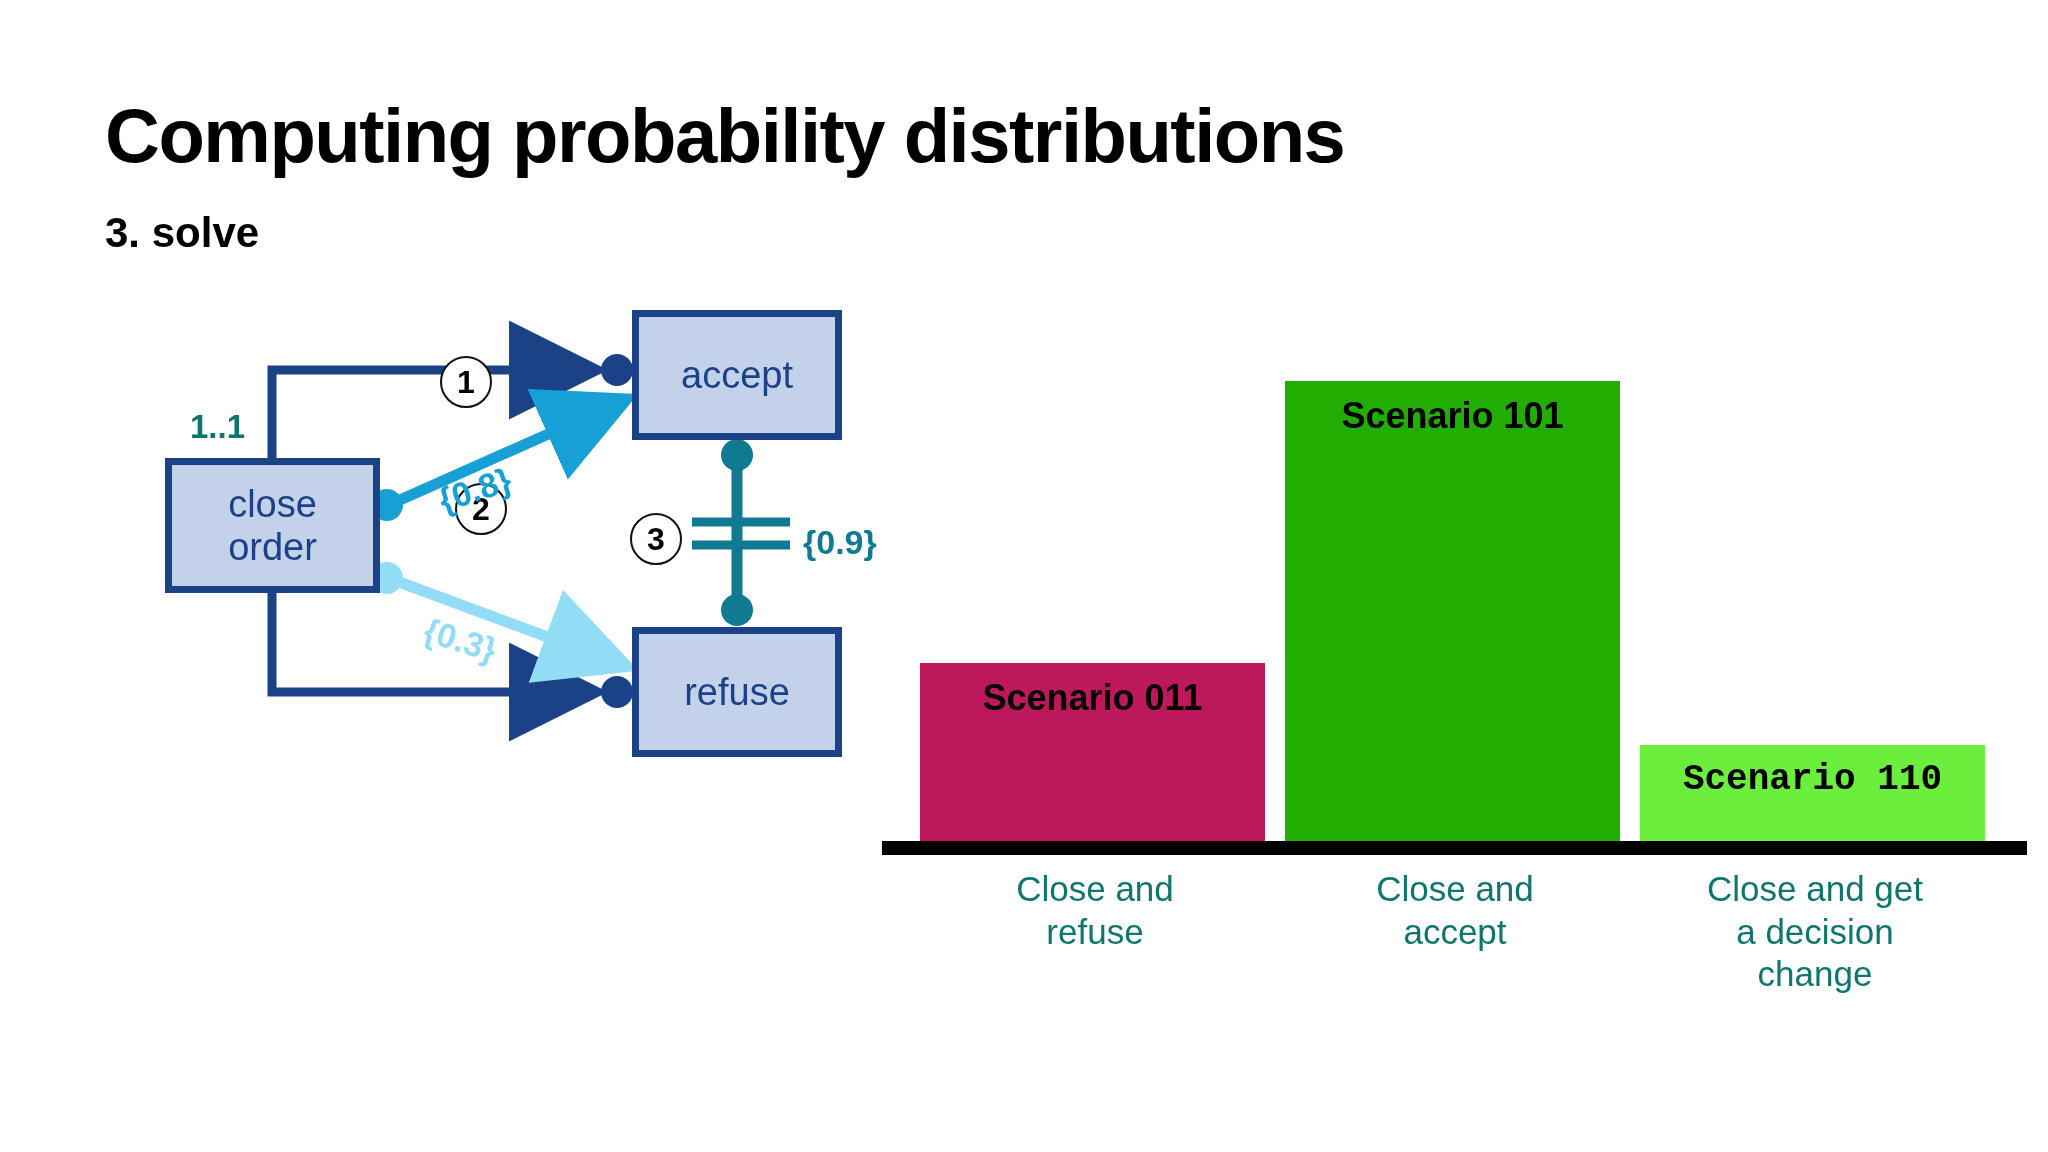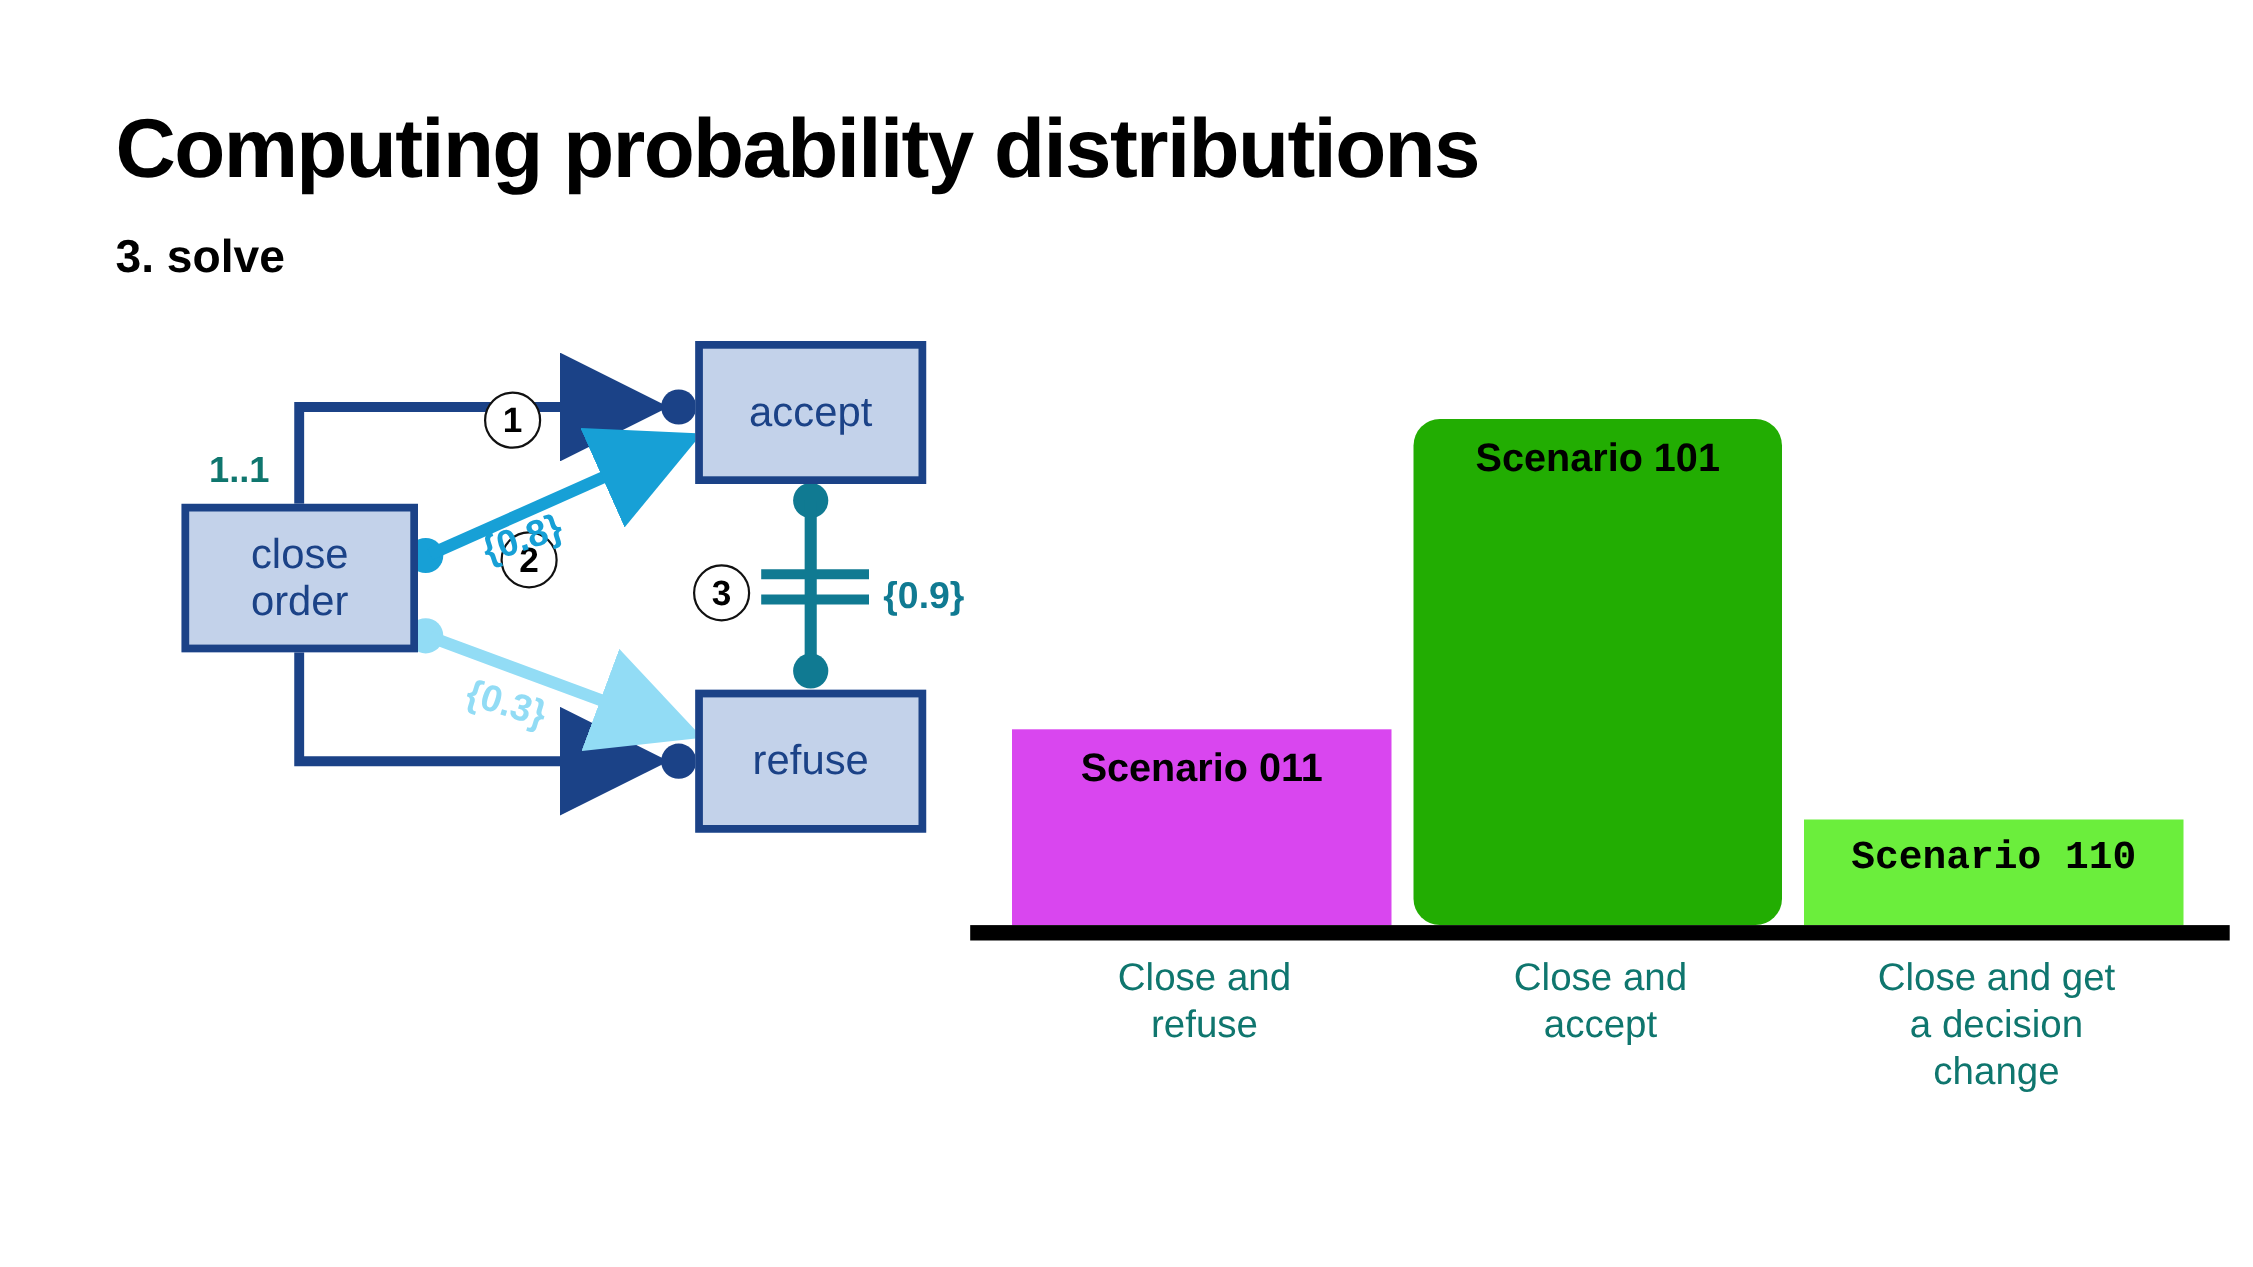--- a/index.html
+++ b/index.html
@@ -176,24 +176,24 @@
     <div class="num-circle" id="circle-2">2</div>
     <div class="num-circle" id="circle-3">3</div>
 
     <div class="prob-label" id="lbl-08" style="color: rgb(23, 160, 214);">{0.8}</div>
     <div class="prob-label" id="lbl-03" style="color: rgb(146, 220, 245);">{0.3}</div>
     <div class="prob-label" id="lbl-09" style="color: rgb(16, 122, 146);">{0.9}</div>
   </div>
 
   <div id="chart">
 
-    <div class="bar" id="bar-0" style="height: 178px; background: #d946ef;">
+    <div class="bar" id="bar-0" style="height: 178px; background: #be185d;">
       <span class="bar-label">Scenario 011</span>
     </div>
-    <div class="bar" id="bar-1" style="height: 460px; background: rgb(34, 173, 2); border-radius: 24px;">
+    <div class="bar" id="bar-1" style="height: 460px; background: rgb(34, 173, 2);">
       <span class="bar-label">Scenario 101</span>
     </div>
     <div class="bar" id="bar-2" style="height: 96px; background: rgb(107, 238, 60); font-family: Liberation Mono, monospace;">
       <span class="bar-label">Scenario 110</span>
     </div>
 
     <div id="axis-line" style="background: rgb(0, 0, 0);"></div>
 
     <div class="cat-label" id="cat-0">
       <div>Close and</div>

